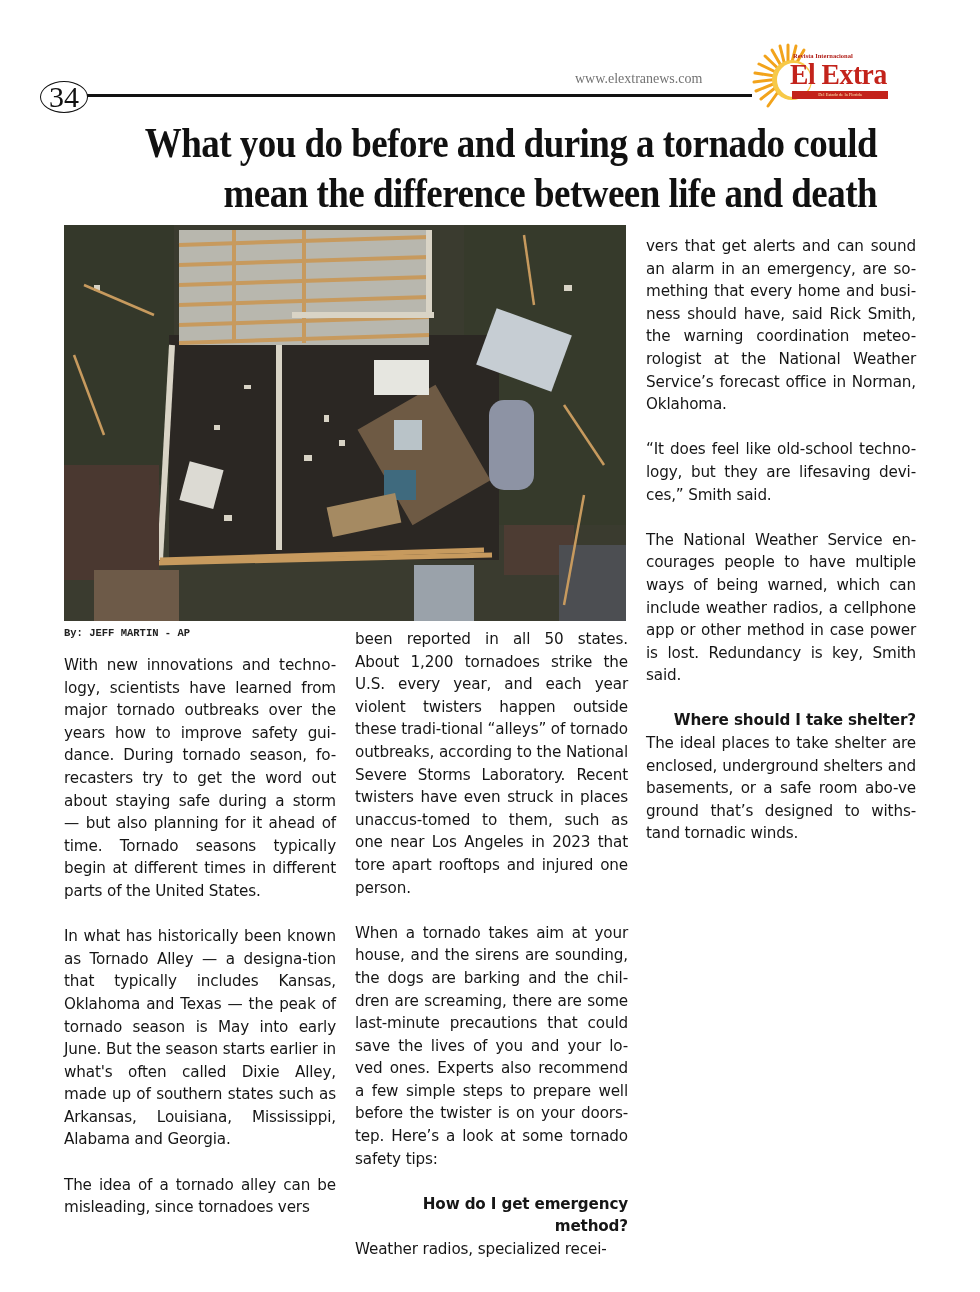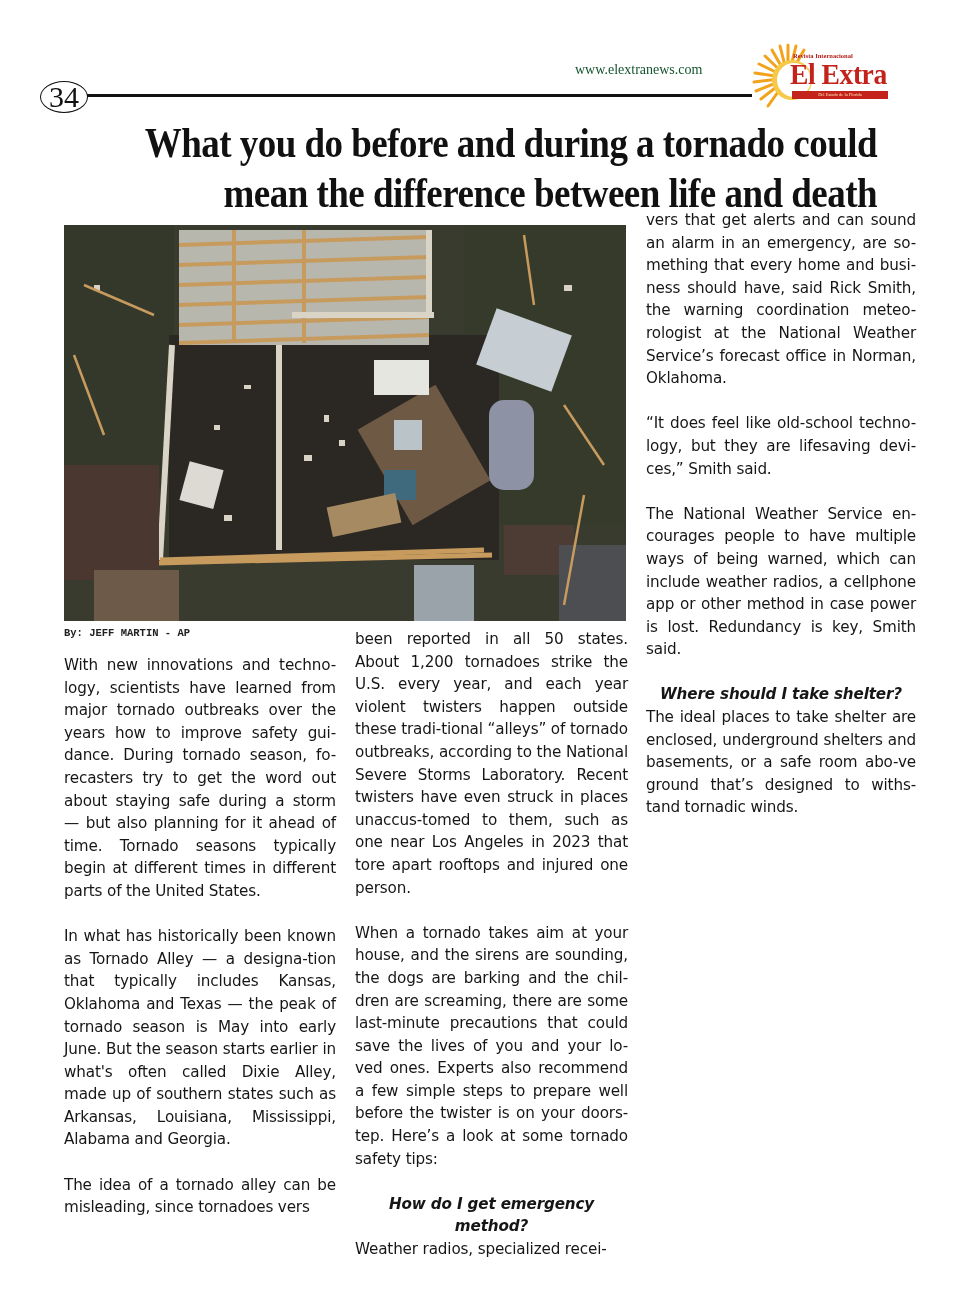--- a/index.html
+++ b/index.html
@@ -10,22 +10,22 @@
     .page-num {
       position: absolute; left: 40px; top: 81px; width: 48px; height: 32px;
       border: 1.6px solid #111; border-radius: 50%;
       display: flex; align-items: center; justify-content: center;
       font-family: "Liberation Serif", "DejaVu Serif", serif; font-size: 30px; color: #111; line-height: 1;
     }
     .header-rule {
       position: absolute; left: 87px; top: 94px; width: 665px; height: 3px; background: #111;
     }
     .site-url {
-      position: absolute; left: 575px; top: 62px;
-      font-family: "Liberation Serif", "DejaVu Serif", serif; font-size: 14px; color: #14532d;
+      position: absolute; left: 575px; top: 71px;
+      font-family: "Liberation Serif", "DejaVu Serif", serif; font-size: 14px; color: #737373;
     }
     .logo {
       position: absolute; left: 752px; top: 42px; width: 140px; height: 70px;
     }
     .logo svg { position: absolute; left: 0; top: 0; }
     .logo-tagline {
       position: absolute; left: 41px; top: 10px; font-family: "Liberation Serif", serif;
       font-size: 6.5px; font-weight: bold; color: #b1201a; white-space: nowrap;
     }
     .logo-title {
@@ -58,24 +58,24 @@
     }
 
     
     .col {
       position: absolute; font-family: "DejaVu Sans", "Liberation Sans", sans-serif;
       font-size: 15.2px; line-height: 22.6px; color: #161616; text-align: justify;
       letter-spacing: -0.15px;
     }
     .col p { margin: 0 0 22.6px 0; }
     .col p.tight { margin-bottom: 0; }
-    .col .subhead { font-weight: bold; font-style: italic; display: block; text-align: center; }
+    .col .subhead { font-weight: bold; display: block; text-align: right; }
     .col1 { left: 64px; top: 654px; width: 272px; }
     .col2 { left: 355px; top: 628px; width: 273px; }
-    .col3 { left: 646px; top: 209px; width: 270px; }
+    .col3 { left: 646px; top: 235px; width: 270px; }
   </style>
 </head>
 <body>
 
 <div class="page-num">34</div>
 <div class="header-rule"></div>
 <div class="site-url">www.elextranews.com</div>
 
 <div class="logo">
   <svg width="60" height="70" viewBox="0 0 60 70">

